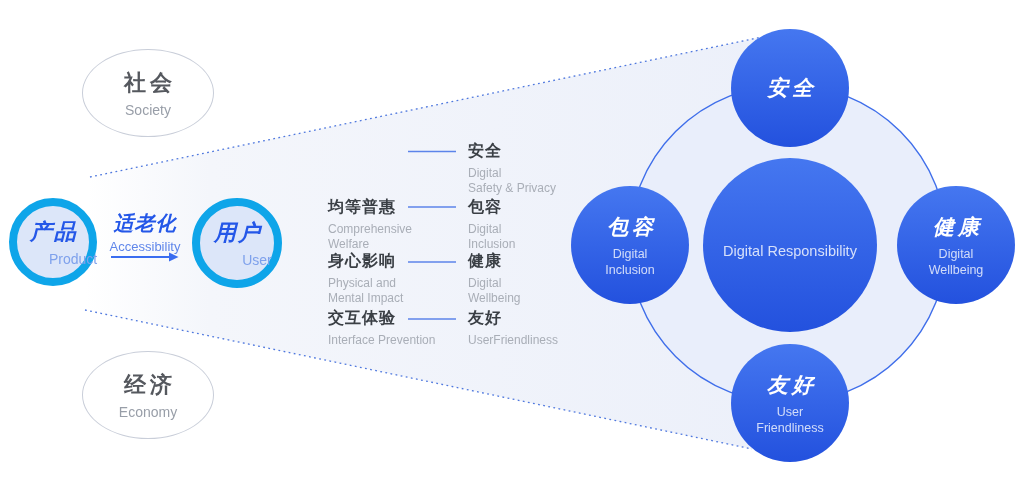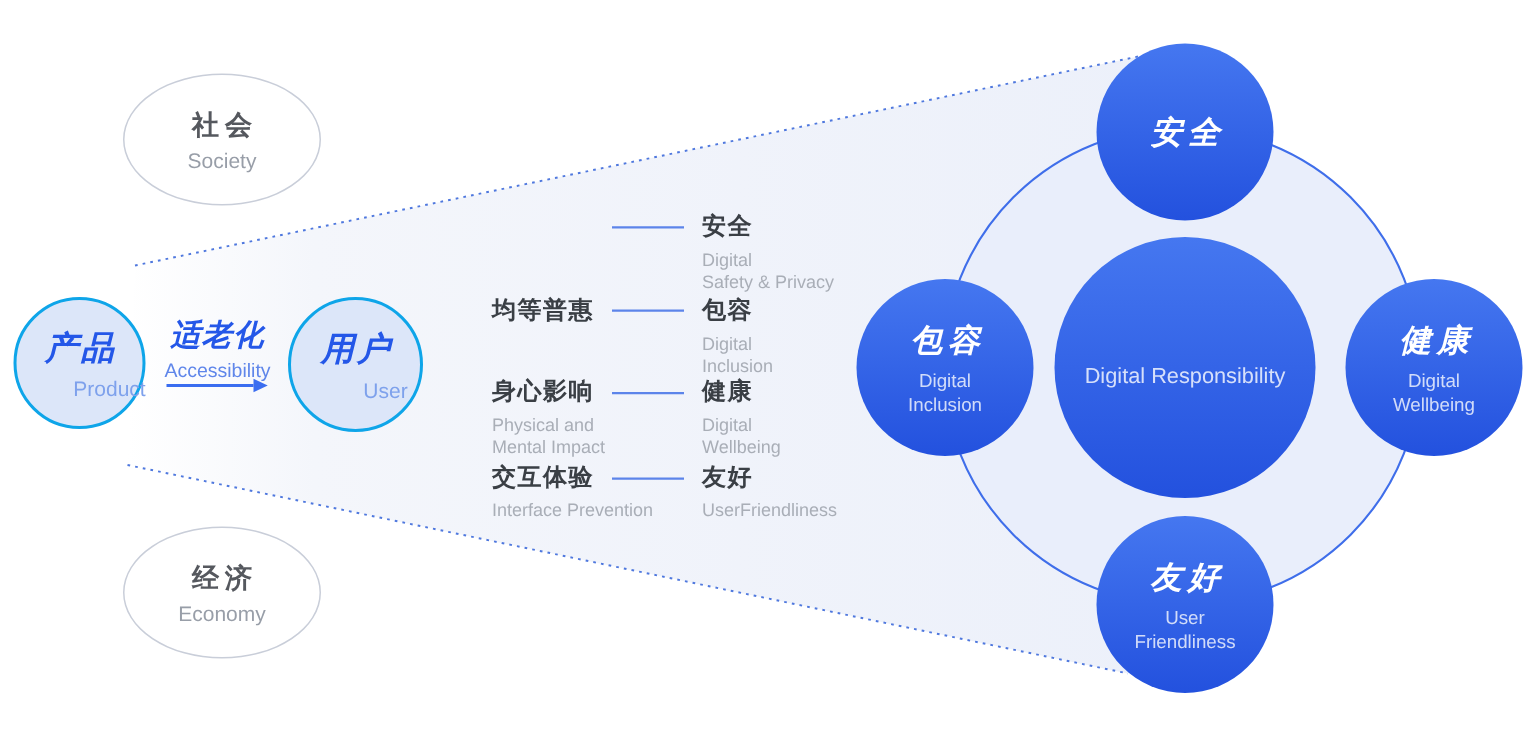--- a/index.html
+++ b/index.html
@@ -3,23 +3,23 @@
 <meta charset="utf-8">
 <style>
   html,body{margin:0;padding:0;background:#ffffff;}
   body{font-family:"Liberation Sans","DejaVu Sans",sans-serif;}
   .stage{position:relative;width:1024px;height:497px;background:#ffffff;overflow:hidden;}
   .stage svg.bg{position:absolute;left:0;top:0;z-index:0;}
 
   
   .node{position:absolute;display:flex;flex-direction:column;align-items:center;justify-content:center;text-align:center;z-index:2;box-sizing:border-box;}
   .ellipse{width:132px;height:88px;border-radius:50%;background:#ffffff;border:1.5px solid #c9ced9;}
-  .ellipse .zh{font-size:18px;font-weight:bold;color:#55585e;letter-spacing:4px;text-indent:4px;}
+  .ellipse .zh{font-size:22px;font-weight:bold;color:#55585e;letter-spacing:4px;text-indent:4px;}
   .ellipse .en{font-size:14px;color:#989ea8;margin-top:4px;}
-  .blue-circle{border-radius:50%;background:#dce6f9;border:2px solid #0ea5e9;}
+  .blue-circle{border-radius:50%;background:#dce6f9;border:8px solid #0ea5e9;}
   .blue-circle .zh{font-size:22px;font-weight:bold;font-style:italic;color:#2457e8;letter-spacing:2px;text-indent:2px;}
   .blue-circle .en{font-size:14px;color:#7ea1ec;margin-top:4px;margin-left:40px;}
   .access{width:96px;text-align:center;}
   .access .zh{font-size:20px;font-weight:bold;font-style:italic;color:#2457e8;letter-spacing:1px;}
   .access .en{font-size:13px;color:#5f86ea;margin-top:2px;}
 
   
   .cell{position:absolute;z-index:2;text-align:left;}
   .cell .zh{font-size:16px;font-weight:bold;color:#3a3f45;letter-spacing:1px;white-space:nowrap;}
   .cell .en{font-size:12px;color:#a9aeb7;line-height:14.5px;margin-top:4px;white-space:nowrap;}
@@ -86,20 +86,24 @@
   <div class="cell" style="left:468px;top:141px;">
     <div class="zh">安全</div>
     <div class="en">
       <div>Digital</div>
       <div>Safety &amp; Privacy</div>
     </div>
   </div>
 
   <div class="cell" style="left:328px;top:197px;">
     <div class="zh">均等普惠</div>
+    <div class="en">
+      <div>Comprehensive</div>
+      <div>Welfare</div>
+    </div>
   </div>
   <div class="cell" style="left:468px;top:197px;">
     <div class="zh">包容</div>
     <div class="en">
       <div>Digital</div>
       <div>Inclusion</div>
     </div>
   </div>
 
   <div class="cell" style="left:328px;top:251px;">

